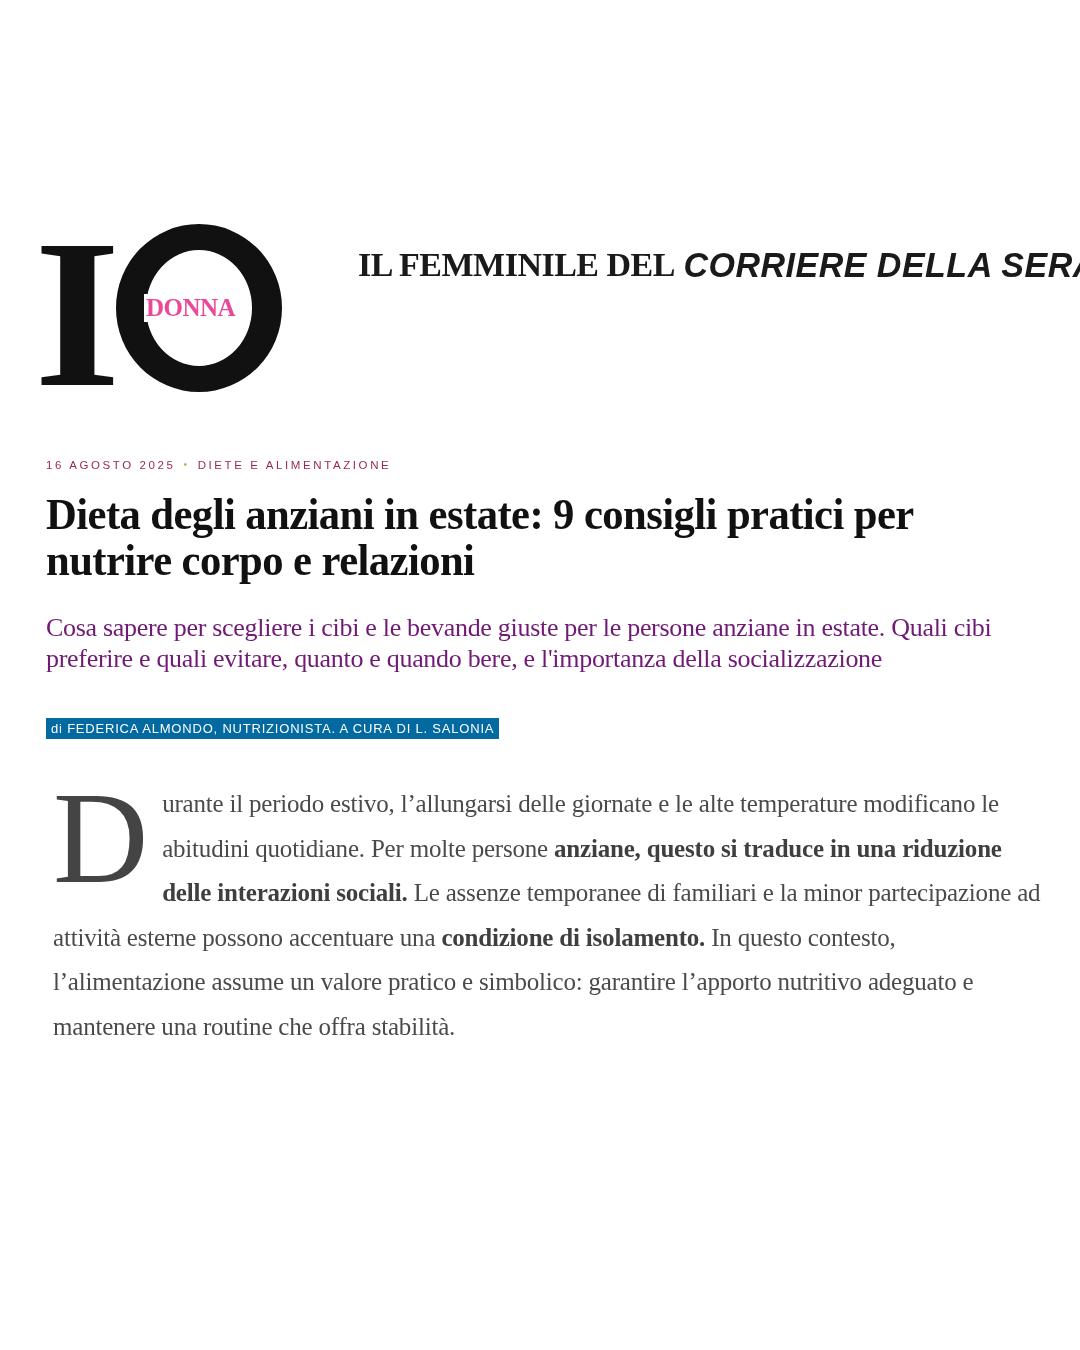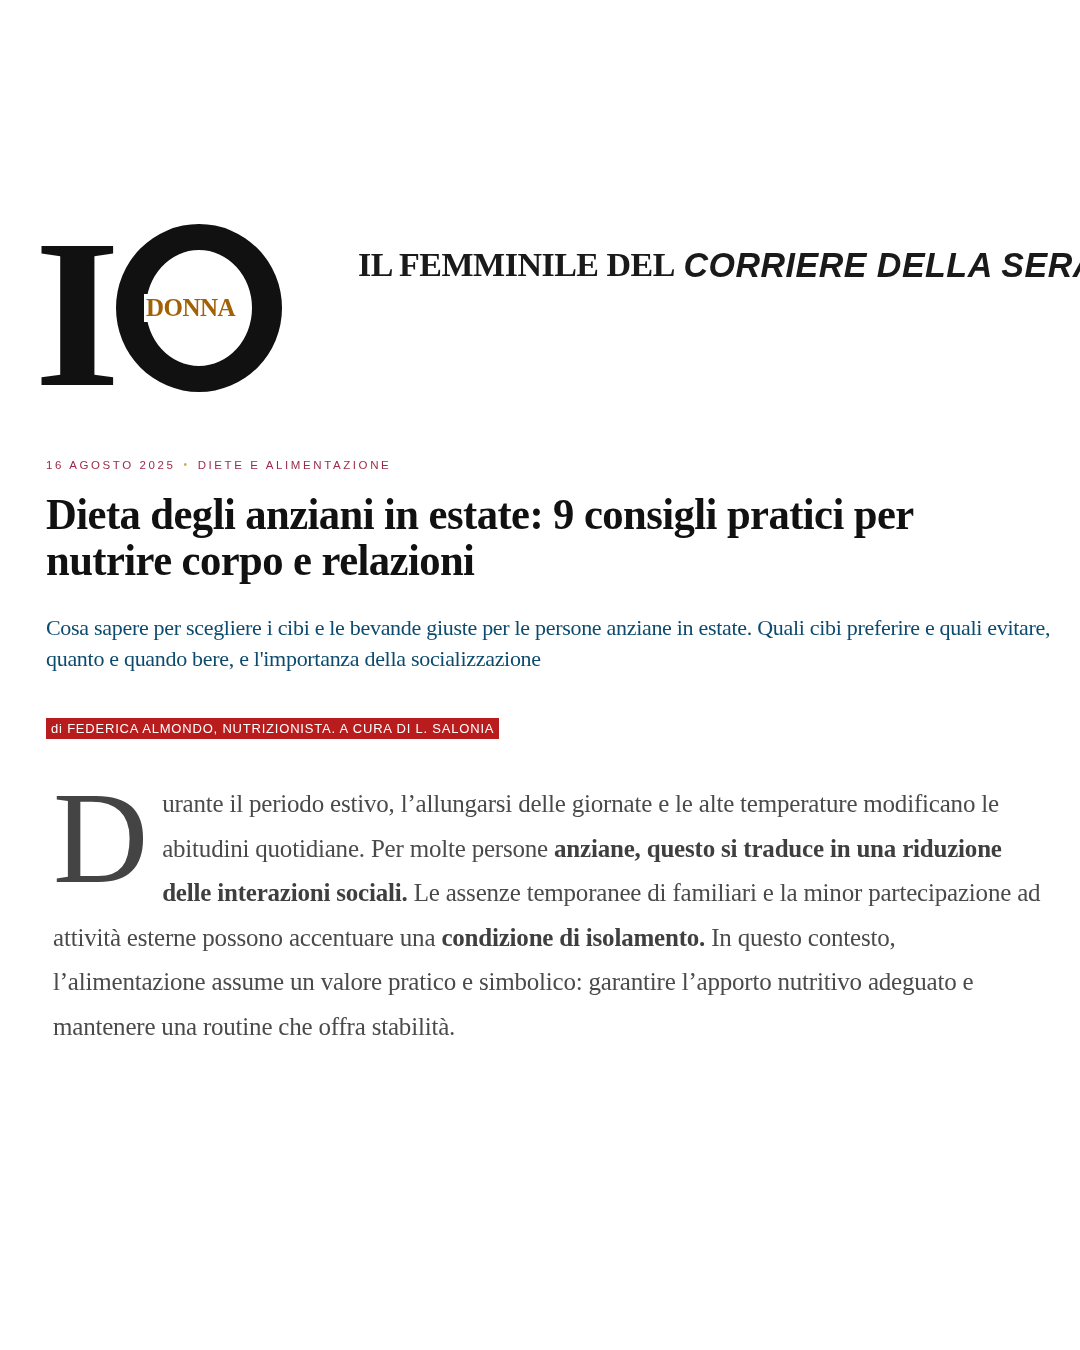--- a/index.html
+++ b/index.html
@@ -2,34 +2,34 @@
 <html><head>
 <meta charset="utf-8">
 <style>
   * { box-sizing: border-box; margin: 0; padding: 0; }
   html, body { width: 1080px; height: 1350px; background: #ffffff; overflow: hidden; }
   body { position: relative; font-family: "Liberation Serif", serif; color: #222; }
 
   .logo { position: absolute; left: 34px; top: 218px; width: 250px; height: 180px; }
   .logo-i { position: absolute; left: 0; top: -10px; font-family: "Liberation Serif", serif; font-weight: bold; font-size: 212px; line-height: 1; color: #111; transform: scaleX(1.05); transform-origin: left top; }
   .logo-o { position: absolute; left: 82px; top: 6px; width: 166px; height: 168px; border: 26px solid #111; border-radius: 50%; border-left-width: 30px; border-right-width: 30px; }
-  .logo-donna { position: absolute; left: 110px; top: 76px; font-family: "Liberation Serif", serif; font-weight: bold; font-size: 25px; color: #a16207; letter-spacing: -0.5px; background: #fff; padding: 0 2px; }
+  .logo-donna { position: absolute; left: 110px; top: 76px; font-family: "Liberation Serif", serif; font-weight: bold; font-size: 25px; color: #ec4899; letter-spacing: -0.5px; background: #fff; padding: 0 2px; }
 
   .tagline { position: absolute; left: 358px; top: 244px; white-space: nowrap; font-size: 34px; line-height: 40px; color: #1a1a1a; }
   .tag-a { font-family: "Liberation Serif", serif; font-weight: bold; letter-spacing: -0.5px; margin-top: 36px; }
   .tag-b { font-family: "Liberation Sans", sans-serif; font-weight: bold; font-style: italic; letter-spacing: 0.5px; display: inline-block; transform: scaleY(1.05); }
 
   .meta { position: absolute; left: 46px; top: 459px; font-family: "Liberation Sans", sans-serif; font-size: 11.5px; letter-spacing: 2.6px; color: #9c2b4a; white-space: nowrap; }
   .meta .dot { color: #c9a860; margin: 0 8px; font-size: 10px; vertical-align: 1px; }
 
   .title { position: absolute; left: 46px; top: 492px; width: 1000px; font-family: "Liberation Serif", serif; font-size: 44px; line-height: 46px; color: #111; letter-spacing: -0.6px; transform: scaleX(0.97); transform-origin: left top; }
 
-  .subtitle { position: absolute; left: 46px; top: 612px; width: 1010px; font-family: "Liberation Serif", serif; font-size: 22px; line-height: 31px; color: #0c4a6e; letter-spacing: -0.3px; }
+  .subtitle { position: absolute; left: 46px; top: 612px; width: 1010px; font-family: "Liberation Serif", serif; font-size: 26px; line-height: 31px; color: #701a75; letter-spacing: -0.3px; }
 
-  .byline { position: absolute; left: 46px; top: 718px; height: 21px; padding: 0 5px; background: #b91c1c; color: #fff; font-family: "Liberation Sans", sans-serif; font-size: 13px; line-height: 21px; letter-spacing: 0.8px; white-space: nowrap; }
+  .byline { position: absolute; left: 46px; top: 718px; height: 21px; padding: 0 5px; background: #0369a1; color: #fff; font-family: "Liberation Sans", sans-serif; font-size: 13px; line-height: 21px; letter-spacing: 0.8px; white-space: nowrap; }
 
   .body { position: absolute; left: 53px; top: 782px; width: 990px; font-family: "Liberation Serif", serif; font-size: 25px; line-height: 44.5px; color: #4a4a4a; letter-spacing: -0.2px; }
   .dropcap { float: left; font-family: "Liberation Serif", serif; font-size: 132px; line-height: 104px; height: 104px; margin: 4px 14px 0 0; color: #444; }
   .body b { color: #3f3f3f; font-weight: bold; }
 </style>
 </head>
 <body>
 
 <div class="logo">
   <span class="logo-i">I</span>

